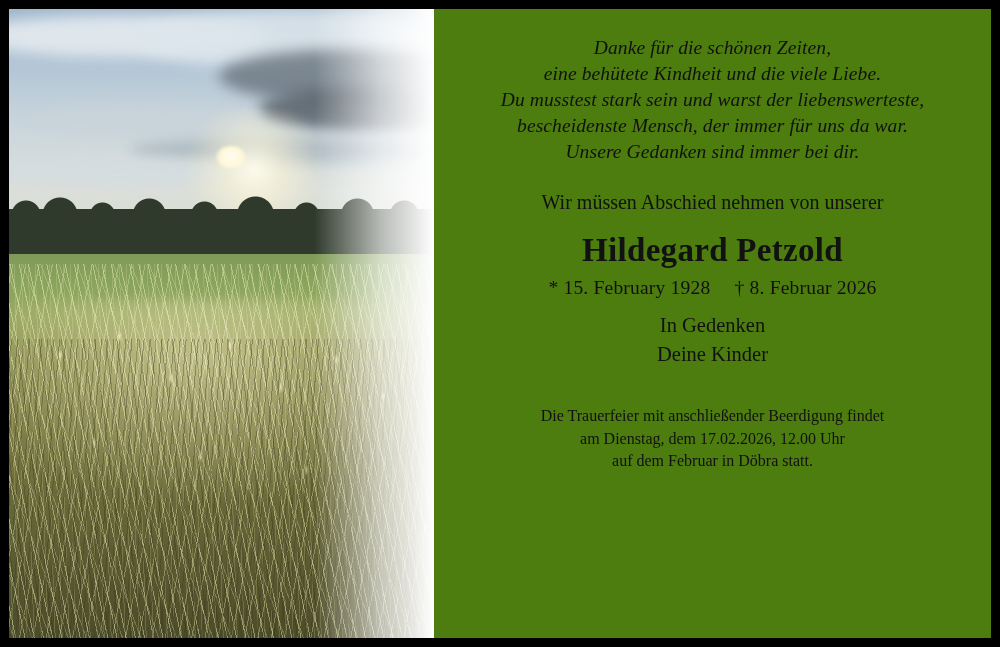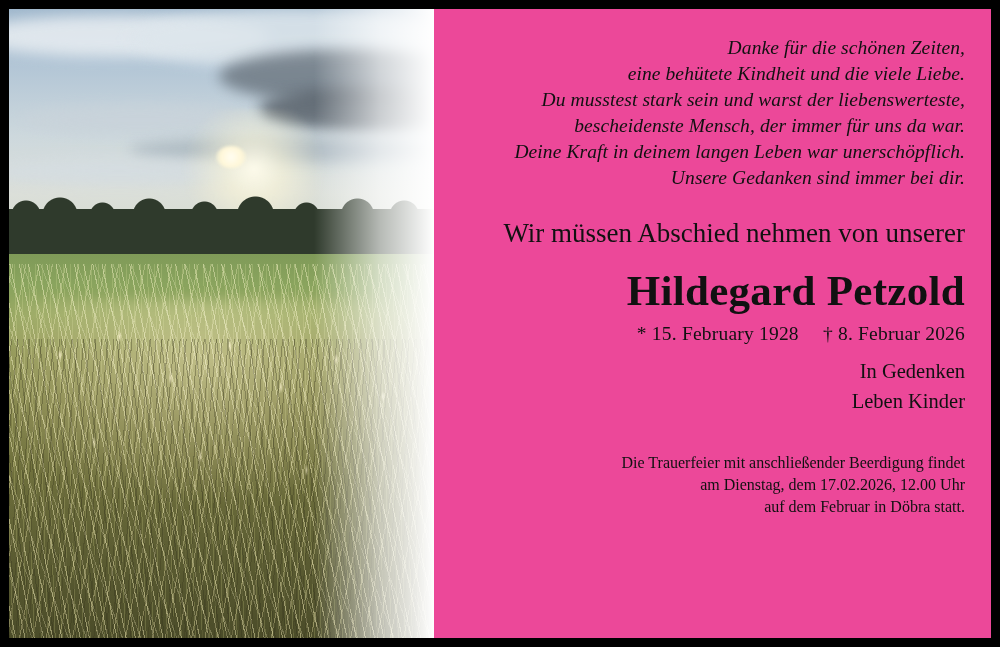--- a/index.html
+++ b/index.html
@@ -181,46 +181,46 @@
   .photo .fade {
     position: absolute;
     top: 0; bottom: 0; right: 0;
     width: 120px;
     background: linear-gradient(to right, rgba(255,255,255,0) 0%, rgba(255,255,255,0.65) 55%, #ffffff 100%);
   }
 
   
   .text-panel {
     flex: 1 1 auto;
-    background: #ec4899;
+    background: #4d7c0f;
     position: relative;
     padding: 26px 26px 10px 26px;
     box-sizing: border-box;
-    text-align: right;
+    text-align: center;
     color: #111;
   }
 
   .poem {
     font-style: italic;
     font-size: 19.5px;
     line-height: 1.33;
     letter-spacing: .1px;
   }
   .poem div { white-space: nowrap; }
 
   .intro {
     margin-top: 24px;
-    font-size: 27px;
+    font-size: 20px;
     line-height: 1.35;
   }
 
   .name {
     margin-top: 17px;
     font-weight: bold;
-    font-size: 43px;
+    font-size: 33px;
     letter-spacing: .3px;
     line-height: 1.08;
   }
 
   .dates {
     margin-top: 9px;
     font-size: 19.5px;
     letter-spacing: .2px;
   }
   .dates .sep { display: inline-block; width: 14px; }
@@ -263,39 +263,38 @@
     <div class="fade"></div>
   </div>
 
   <div class="text-panel">
 
     <div class="poem">
       <div>Danke für die schönen Zeiten,</div>
       <div>eine behütete Kindheit und die viele Liebe.</div>
       <div>Du musstest stark sein und warst der liebenswerteste,</div>
       <div>bescheidenste Mensch, der immer für uns da war.</div>
-      <div>Deine Kraft in deinem langen Leben war unerschöpflich.</div>
       <div>Unsere Gedanken sind immer bei dir.</div>
     </div>
 
     <div class="intro">
       <div>Wir müssen Abschied nehmen von unserer</div>
     </div>
 
     <div class="name">Hildegard Petzold</div>
 
     <div class="dates">
       <span>* 15. February 1928</span>
       <span class="sep"></span>
       <span>† 8. Februar 2026</span>
     </div>
 
     <div class="memory">
       <div>In Gedenken</div>
-      <div>Leben Kinder</div>
+      <div>Deine Kinder</div>
     </div>
 
     <div class="funeral">
       <div>Die Trauerfeier mit anschließender Beerdigung findet</div>
       <div>am Dienstag, dem 17.02.2026, 12.00 Uhr</div>
       <div>auf dem Februar in Döbra statt.</div>
     </div>
 
   </div>
 </div>

